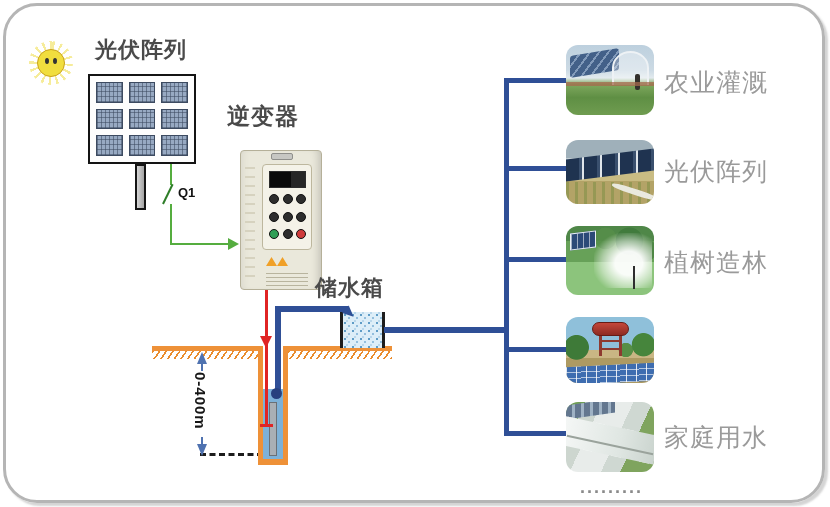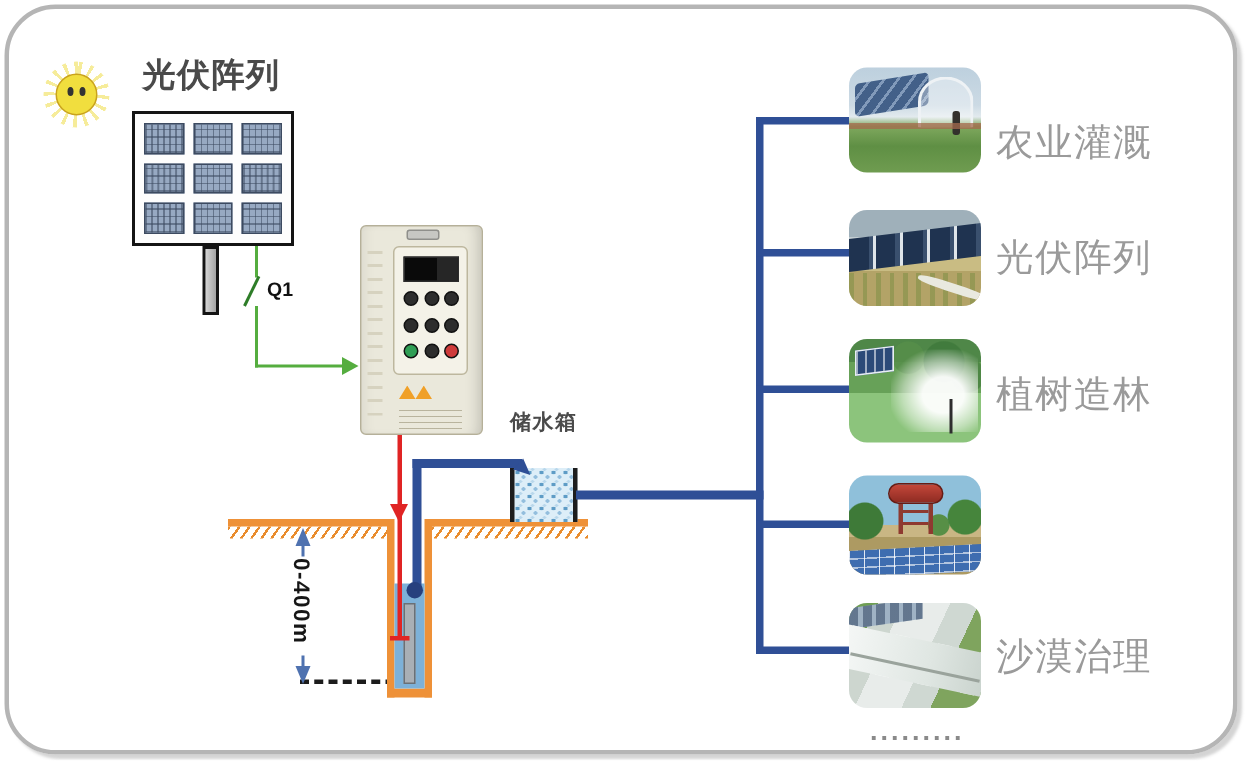--- a/index.html
+++ b/index.html
@@ -20,21 +20,21 @@
   .sun .rays{position:absolute;inset:0;border-radius:50%;
     background:repeating-conic-gradient(from 4deg,#f6ec9a 0deg 7deg,transparent 7deg 22deg);}
   .sun .core{position:absolute;inset:8px;border-radius:50%;background:#f1de3e;border:1px solid #c9a21d;}
   .sun .eye{position:absolute;top:17px;width:4px;height:6px;border-radius:50%;background:#333;}
   .sun .eye.l{left:16px;} .sun .eye.r{left:24px;}
 
   
   .biglabel{color:#4a4a4a;font-weight:600;letter-spacing:1px;}
   .lbl-pv{left:95px;top:35px;font-size:22px;}
   .lbl-inv{left:227px;top:101px;font-size:23px;}
-  .lbl-tank{left:340px;top:273px;font-size:14px;}
+  .lbl-tank{left:315px;top:273px;font-size:22px;}
 
   
   .panel{left:88px;top:74px;width:108px;height:90px;background:#fdfdfd;border:2px solid #141414;
     display:grid;grid-template-columns:repeat(3,1fr);grid-template-rows:repeat(3,1fr);gap:6px;padding:6px;}
   .cell{background:#97a9c2;border:1px solid #3c4a60;
     background-image:repeating-linear-gradient(90deg,rgba(60,74,96,.55) 0 1px,transparent 1px 4px),
                      repeating-linear-gradient(0deg,rgba(60,74,96,.55) 0 1px,transparent 1px 5px);}
   .pole{left:135px;top:164px;width:11px;height:46px;background:linear-gradient(90deg,#d6d6d6,#a3a3a3);border:2px solid #141414;}
 
   
@@ -202,20 +202,21 @@
   </div>
   <div class="abs pole"></div>
 
   <div class="abs g wireA"></div>
   <div class="abs blade"></div>
   <div class="abs lbl-q1">Q1</div>
   <div class="abs g wireB"></div>
   <div class="abs g wireC"></div>
   <div class="abs arrow-right-green"></div>
 
+  <div class="abs biglabel lbl-inv">逆变器</div>
   <div class="abs inverter">
     <div class="inv-handle"></div>
     <div class="inv-vents"></div>
     <div class="inv-face">
       <div class="inv-display"></div>
       <div class="inv-keys">
         <div class="key"></div>
           <div class="key"></div>
           <div class="key"></div>
         <div class="key"></div>
@@ -263,21 +264,21 @@
   <div class="abs bluepipe stub" style="top:257px"></div>
   <div class="abs bluepipe stub" style="top:347px"></div>
   <div class="abs bluepipe stub" style="top:431px"></div>
 
   <div class="abs photo ph1">
     <div class="roof"></div>
     <div class="arch"></div>
     <div class="person"></div>
     <div class="soil"></div>
   </div>
-  <div class="abs applabel" style="top:78px">农业灌溉</div>
+  <div class="abs applabel" style="top:66px">农业灌溉</div>
 
   <div class="abs photo ph2">
     <div class="panels"></div>
     <div class="grass"></div>
     <div class="path"></div>
   </div>
   <div class="abs applabel" style="top:155px">光伏阵列</div>
 
   <div class="abs photo ph3">
     <div class="trees"></div>
@@ -292,16 +293,16 @@
     <div class="tankbody"></div>
     <div class="stand"></div>
     <div class="panels"></div>
   </div>
 
   <div class="abs photo ph5">
     <div class="paneltop"></div>
     <div class="water"></div>
     <div class="edge"></div>
   </div>
-  <div class="abs applabel" style="top:421px">沙漠治理</div>
+  <div class="abs applabel" style="top:421px">家庭用水</div>
 
   <div class="abs dots">.........</div>
 </div>
 
 </body></html>

